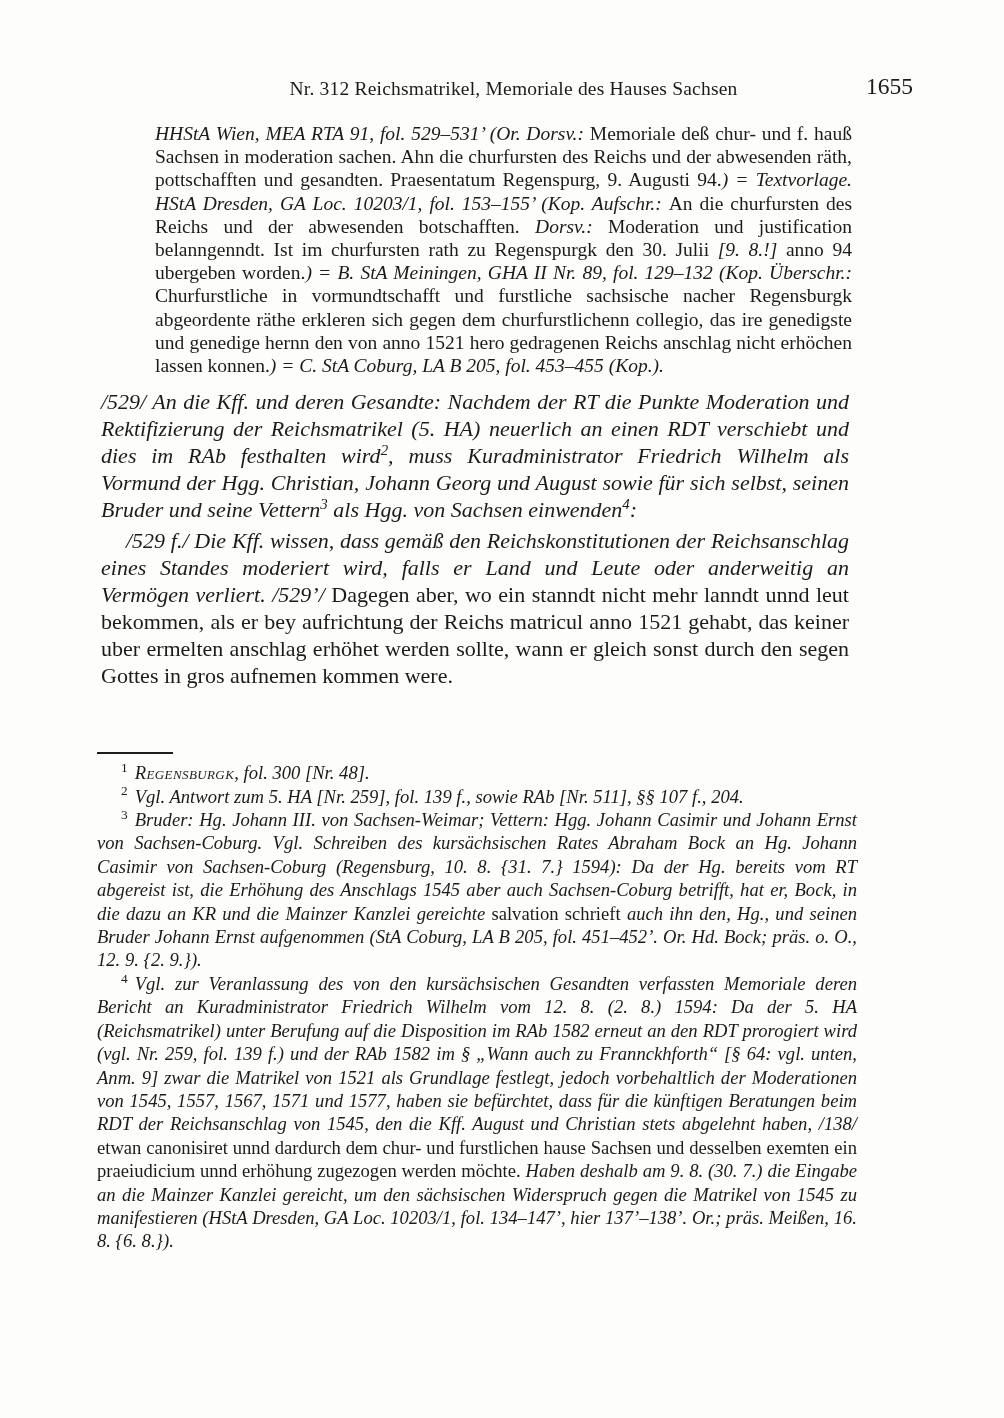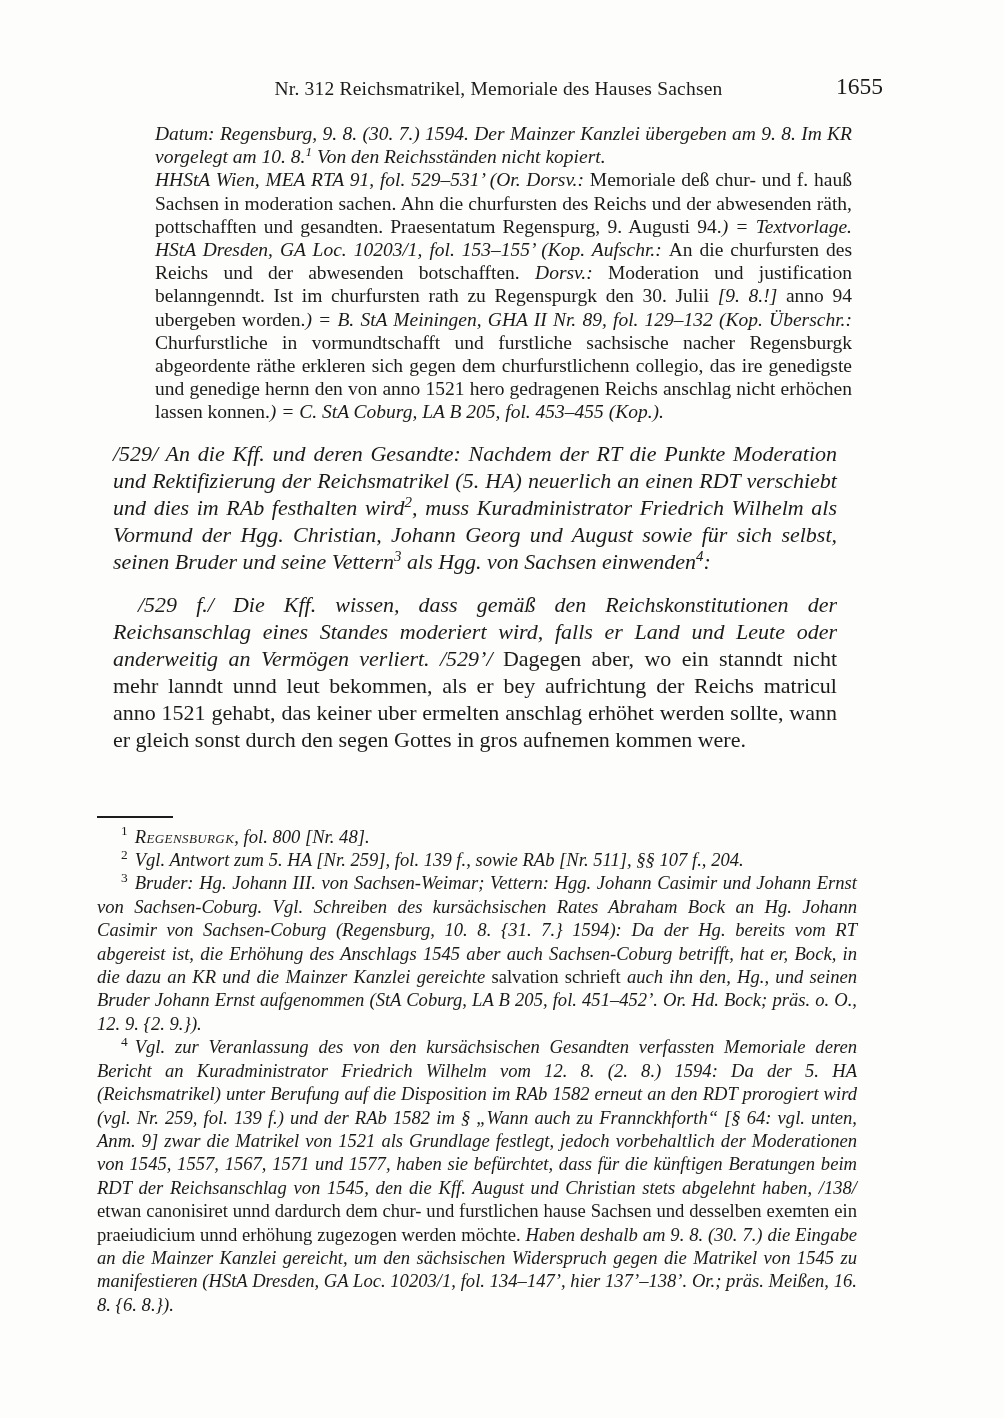--- a/index.html
+++ b/index.html
@@ -5,21 +5,21 @@
   html, body { margin: 0; padding: 0; }
   body { background: #ffffff; }
   .page {
     position: relative;
     width: 1004px;
     height: 1418px;
     box-sizing: border-box;
     background: #fdfdfb;
     color: #1b1b1b;
     font-family: "Liberation Serif", "DejaVu Serif", serif;
-    padding: 78px 104px 0 97px;
+    padding: 78px 74px 0 97px;
     overflow: hidden;
   }
   
   .running-head {
     position: relative;
     height: 26px;
     margin-bottom: 18px;
   }
   .head-title {
     display: block;
@@ -44,21 +44,21 @@
   }
   .source-block p { margin: 0; }
   
   .body-text {
     margin-top: 11px;
     width: 756px;
     font-size: 22px;
     line-height: 27px;
     text-align: justify;
   }
-  .body-text p { margin: 16px; }
+  .body-text p { margin: 4px; }
   .body-text p.indented { text-indent: 25px; }
   
   .footnote-sep {
     width: 76px;
     height: 0;
     border-top: 2px solid #1c1c1c;
     margin-top: 63px;
   }
   .footnotes {
     margin-top: 7px;
@@ -88,31 +88,30 @@
 <body>
 
 <div class="page">
 
   <div class="running-head">
     <span class="head-title">Nr. 312 Reichsmatrikel, Memoriale des Hauses Sachsen</span>
     <span class="page-number">1655</span>
   </div>
 
   <section class="source-block">
-    <p><span class="it">Datum: Regensburg, 9. 8. (30. 7.) 1594. Der Mainzer Kanzlei übergeben am 9. 8. Im KR vorgelegt am 10. 8.</span><sup class="ref it">1</sup><span class="it"> Von den Reichsständen nicht kopiert.</span></p>
     <p><span class="it">HHStA Wien, MEA RTA 91, fol. 529–531’ (Or. Dorsv.: </span><span class="rm">Memoriale deß chur- und f. hauß Sachsen in moderation sachen. Ahn die churfursten des Reichs und der abwesenden räth, pottschafften und gesandten. Praesentatum Regenspurg, 9. Augusti 94.</span><span class="it">) = Textvorlage. HStA Dresden, GA Loc. 10203/1, fol. 153–155’ (Kop. Aufschr.: </span><span class="rm">An die churfursten des Reichs und der abwesenden botschafften. </span><span class="it">Dorsv.: </span><span class="rm">Moderation und justification belanngenndt. Ist im churfursten rath zu Regenspurgk den 30. Julii </span><span class="it">[9. 8.!]</span><span class="rm"> anno 94 ubergeben worden.</span><span class="it">) = B. StA Meiningen, GHA II Nr. 89, fol. 129–132 (Kop. Überschr.: </span><span class="rm">Churfurstliche in vormundtschafft und furstliche sachsische nacher Regensburgk abgeordente räthe erkleren sich gegen dem churfurstlichenn collegio, das ire genedigste und genedige hernn den von anno 1521 hero gedragenen Reichs anschlag nicht erhöchen lassen konnen.</span><span class="it">) = C. StA Coburg, LA B 205, fol. 453–455 (Kop.).</span></p>
   </section>
 
   <section class="body-text">
     <p><span class="it">/529/ An die Kff. und deren Gesandte: Nachdem der RT die Punkte Moderation und Rektifizierung der Reichsmatrikel (5. HA) neuerlich an einen RDT verschiebt und dies im RAb festhalten wird</span><sup class="ref it">2</sup><span class="it">, muss Kuradministrator Friedrich Wilhelm als Vormund der Hgg. Christian, Johann Georg und August sowie für sich selbst, seinen Bruder und seine Vettern</span><sup class="ref it">3</sup><span class="it"> als Hgg. von Sachsen einwenden</span><sup class="ref it">4</sup><span class="it">:</span></p>
     <p class="indented"><span class="it">/529 f./ Die Kff. wissen, dass gemäß den Reichskonstitutionen der Reichsanschlag eines Standes moderiert wird, falls er Land und Leute oder anderweitig an Vermögen verliert. /529’/ </span><span class="rm">Dagegen aber, wo ein stanndt nicht mehr lanndt unnd leut bekommen, als er bey aufrichtung der Reichs matricul anno 1521 gehabt, das keiner uber ermelten anschlag erhöhet werden sollte, wann er gleich sonst durch den segen Gottes in gros aufnemen kommen were.</span></p>
   </section>
 
   <div class="footnote-sep"></div>
 
   <section class="footnotes">
-      <p class="footnote"><sup class="fn-marker">1</sup><span class="sc">Regensburgk</span><span class="it">, fol. 800 [Nr. 48].</span></p>
+      <p class="footnote"><sup class="fn-marker">1</sup><span class="sc">Regensburgk</span><span class="it">, fol. 300 [Nr. 48].</span></p>
       <p class="footnote"><sup class="fn-marker">2</sup><span class="it">Vgl. Antwort zum 5. HA [Nr. 259], fol. 139 f., sowie RAb [Nr. 511], §§ 107 f., 204.</span></p>
       <p class="footnote"><sup class="fn-marker">3</sup><span class="it">Bruder: Hg. Johann III. von Sachsen-Weimar; Vettern: Hgg. Johann Casimir und Johann Ernst von Sachsen-Coburg. Vgl. Schreiben des kursächsischen Rates Abraham Bock an Hg. Johann Casimir von Sachsen-Coburg (Regensburg, 10. 8. {31. 7.} 1594): Da der Hg. bereits vom RT abgereist ist, die Erhöhung des Anschlags 1545 aber auch Sachsen-Coburg betrifft, hat er, Bock, in die dazu an KR und die Mainzer Kanzlei gereichte </span><span class="rm">salvation schrieft </span><span class="it">auch ihn den, Hg., und seinen Bruder Johann Ernst aufgenommen (StA Coburg, LA B 205, fol. 451–452’. Or. Hd. Bock; präs. o. O., 12. 9. {2. 9.}).</span></p>
       <p class="footnote"><sup class="fn-marker">4</sup><span class="it">Vgl. zur Veranlassung des von den kursächsischen Gesandten verfassten Memoriale deren Bericht an Kuradministrator Friedrich Wilhelm vom 12. 8. (2. 8.) 1594: Da der 5. HA (Reichsmatrikel) unter Berufung auf die Disposition im RAb 1582 erneut an den RDT prorogiert wird (vgl. Nr. 259, fol. 139 f.) und der RAb 1582 im § „Wann auch zu Frannckhforth“ [§ 64: vgl. unten, Anm. 9] zwar die Matrikel von 1521 als Grundlage festlegt, jedoch vorbehaltlich der Moderationen von 1545, 1557, 1567, 1571 und 1577, haben sie befürchtet, dass für die künftigen Beratungen beim RDT der Reichsanschlag von 1545, den die Kff. August und Christian stets abgelehnt haben, /138/ </span><span class="rm">etwan canonisiret unnd dardurch dem chur- und furstlichen hause Sachsen und desselben exemten ein praeiudicium unnd erhöhung zugezogen werden möchte. </span><span class="it">Haben deshalb am 9. 8. (30. 7.) die Eingabe an die Mainzer Kanzlei gereicht, um den sächsischen Widerspruch gegen die Matrikel von 1545 zu manifestieren (HStA Dresden, GA Loc. 10203/1, fol. 134–147’, hier 137’–138’. Or.; präs. Meißen, 16. 8. {6. 8.}).</span></p>
     </section>
 
 </div>
 
 </body></html>

